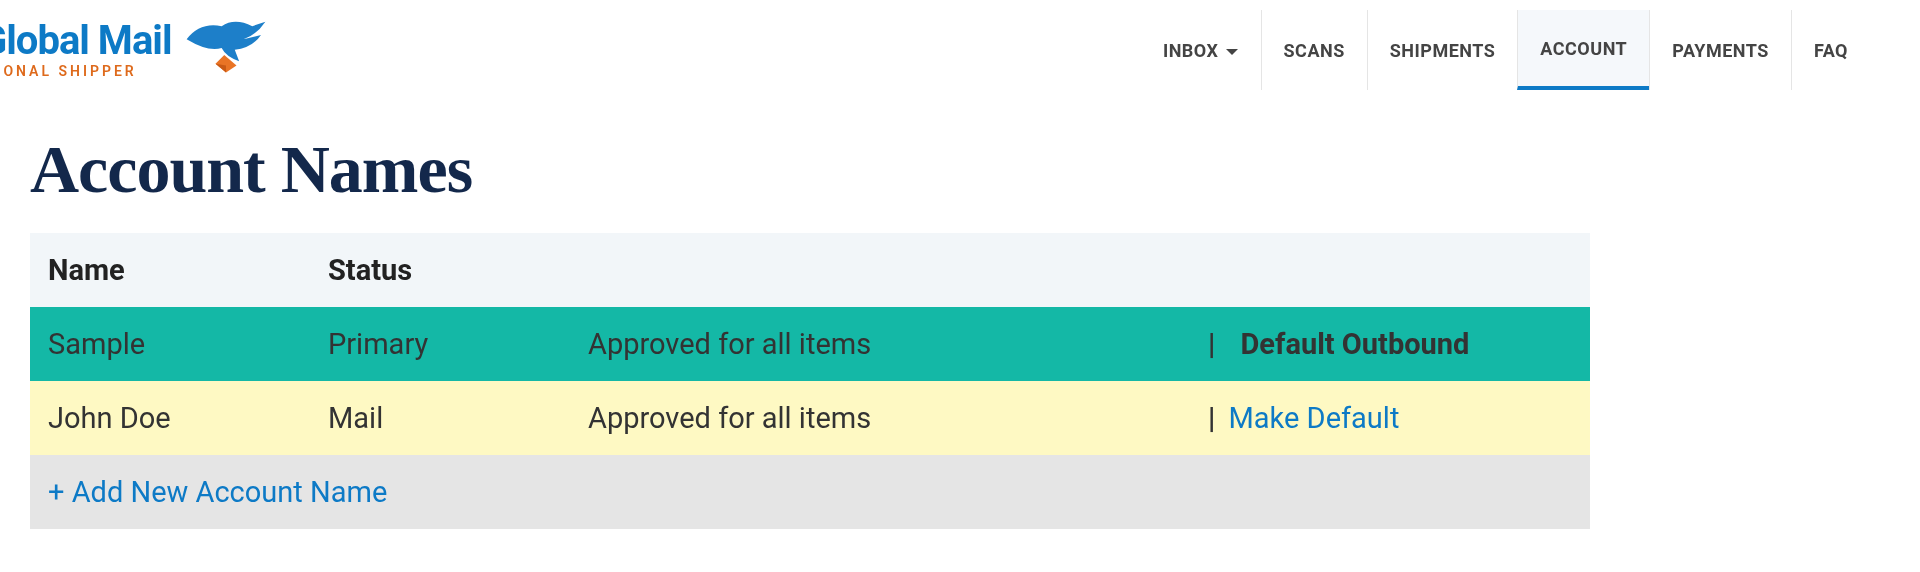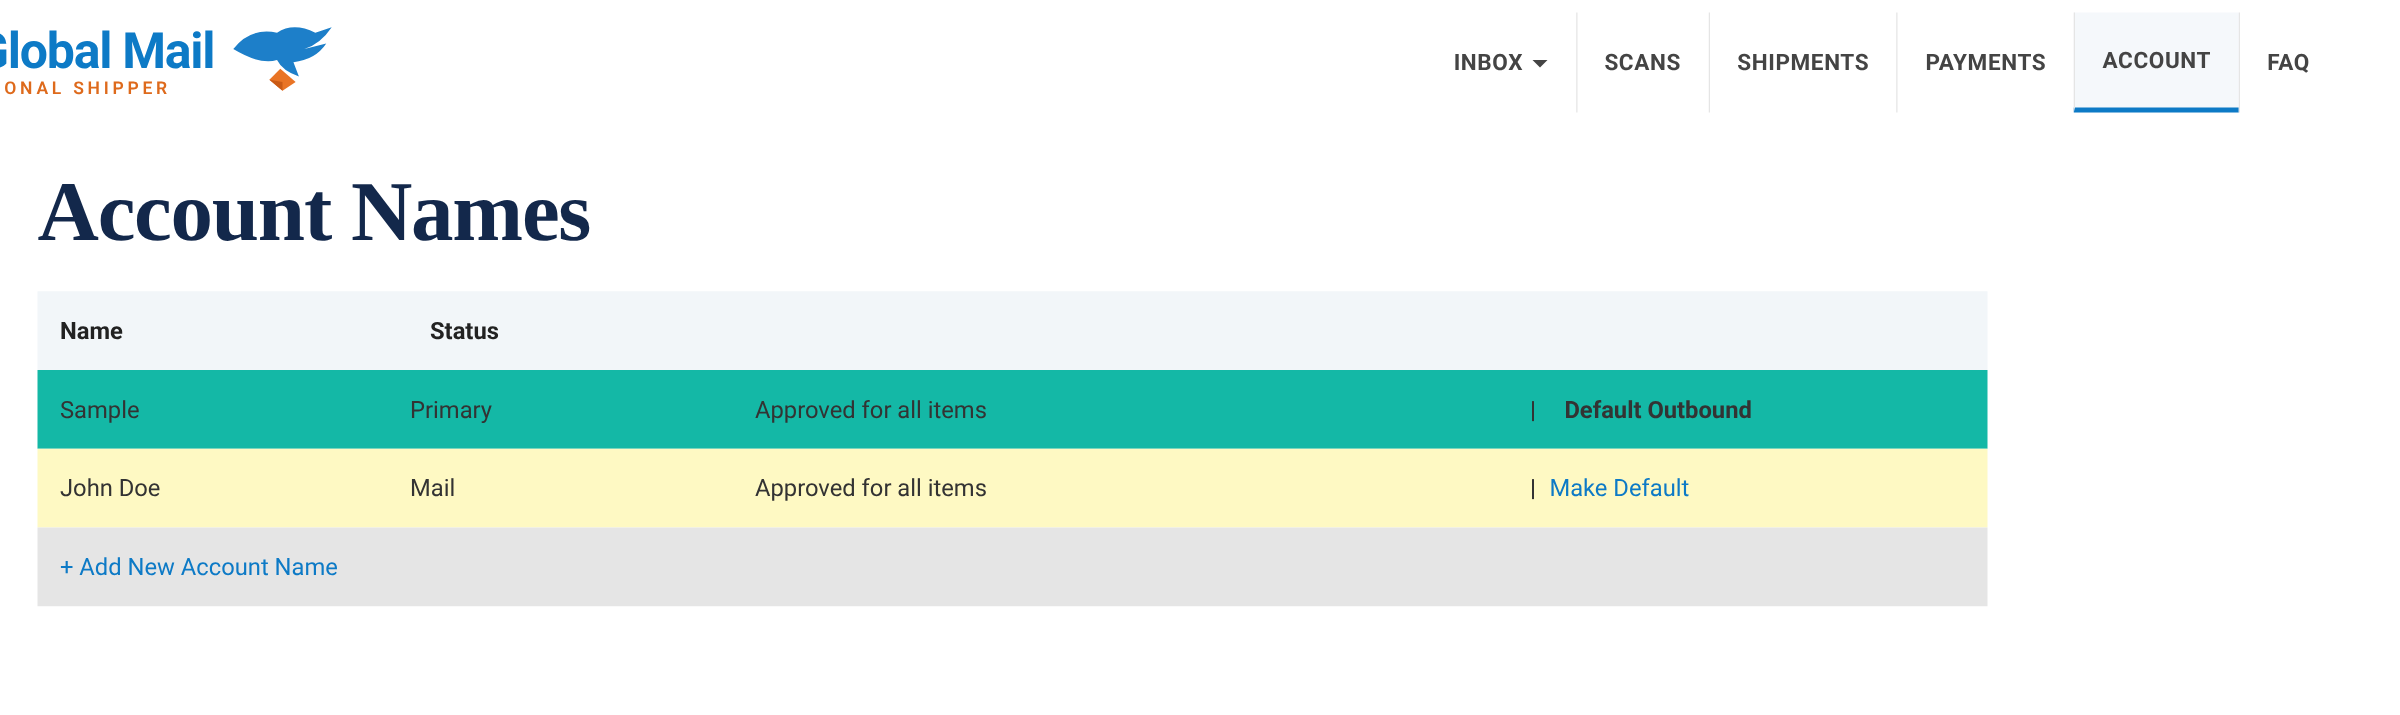--- a/index.html
+++ b/index.html
@@ -22,28 +22,28 @@
 }
 .nav-item:first-child { border-left:none; }
 .nav-item.active { background:#f5f8fb; border-bottom:4px solid #0d7ac6; }
 .nav-dropdown-caret { margin-left:6px; }
 .main { padding:40px 0 0 30px; }
 .page-title {
   font-family:Georgia,"Times New Roman",serif; font-size:68px; font-weight:800;
   color:#13284b; margin-bottom:24px; letter-spacing:-1px;
 }
 .table { width:1560px; }
-.thead, .trow, .addrow { display:flex; align-items:center; padding:20px 18px; font-size:19px; }
+.thead, .trow, .addrow { display:flex; align-items:center; padding:20px 18px; font-size:29px; }
 .thead { background:#f2f6f9; font-weight:700; color:#222; }
 .trow { background:#14b8a6; }
 .trow.alt { background:#fef9c3; }
 .addrow { background:#e5e5e5; }
 .col-name { width:280px; }
 .col-type { width:260px; }
-.col-status { width:620px;margin-left:16px; }
+.col-status { width:620px; }
 .col-action { flex:1; }
 .pipe { font-weight:700; margin-right:6px; }
 .bold { font-weight:700;margin-left:12px; }
 .link { color:#0d7ac6; cursor:pointer; }
 </style>
 </head>
 <body>
 
 <div class="topbar">
   <div class="brand">
@@ -67,25 +67,25 @@
             <path d="M1 2 L7 8 L13 2 Z" fill="#444"></path>
           </svg>
       </span>
     </div>
     <div class="nav-item">
       <span>SCANS</span>
     </div>
     <div class="nav-item">
       <span>SHIPMENTS</span>
     </div>
+    <div class="nav-item active">
+      <span>ACCOUNT</span>
+    </div>
     <div class="nav-item">
       <span>PAYMENTS</span>
-    </div>
-    <div class="nav-item active">
-      <span>ACCOUNT</span>
     </div>
     <div class="nav-item">
       <span>FAQ</span>
     </div>
   </nav>
 </div>
 
 <main class="main">
   <h1 class="page-title">Account Names</h1>
 

